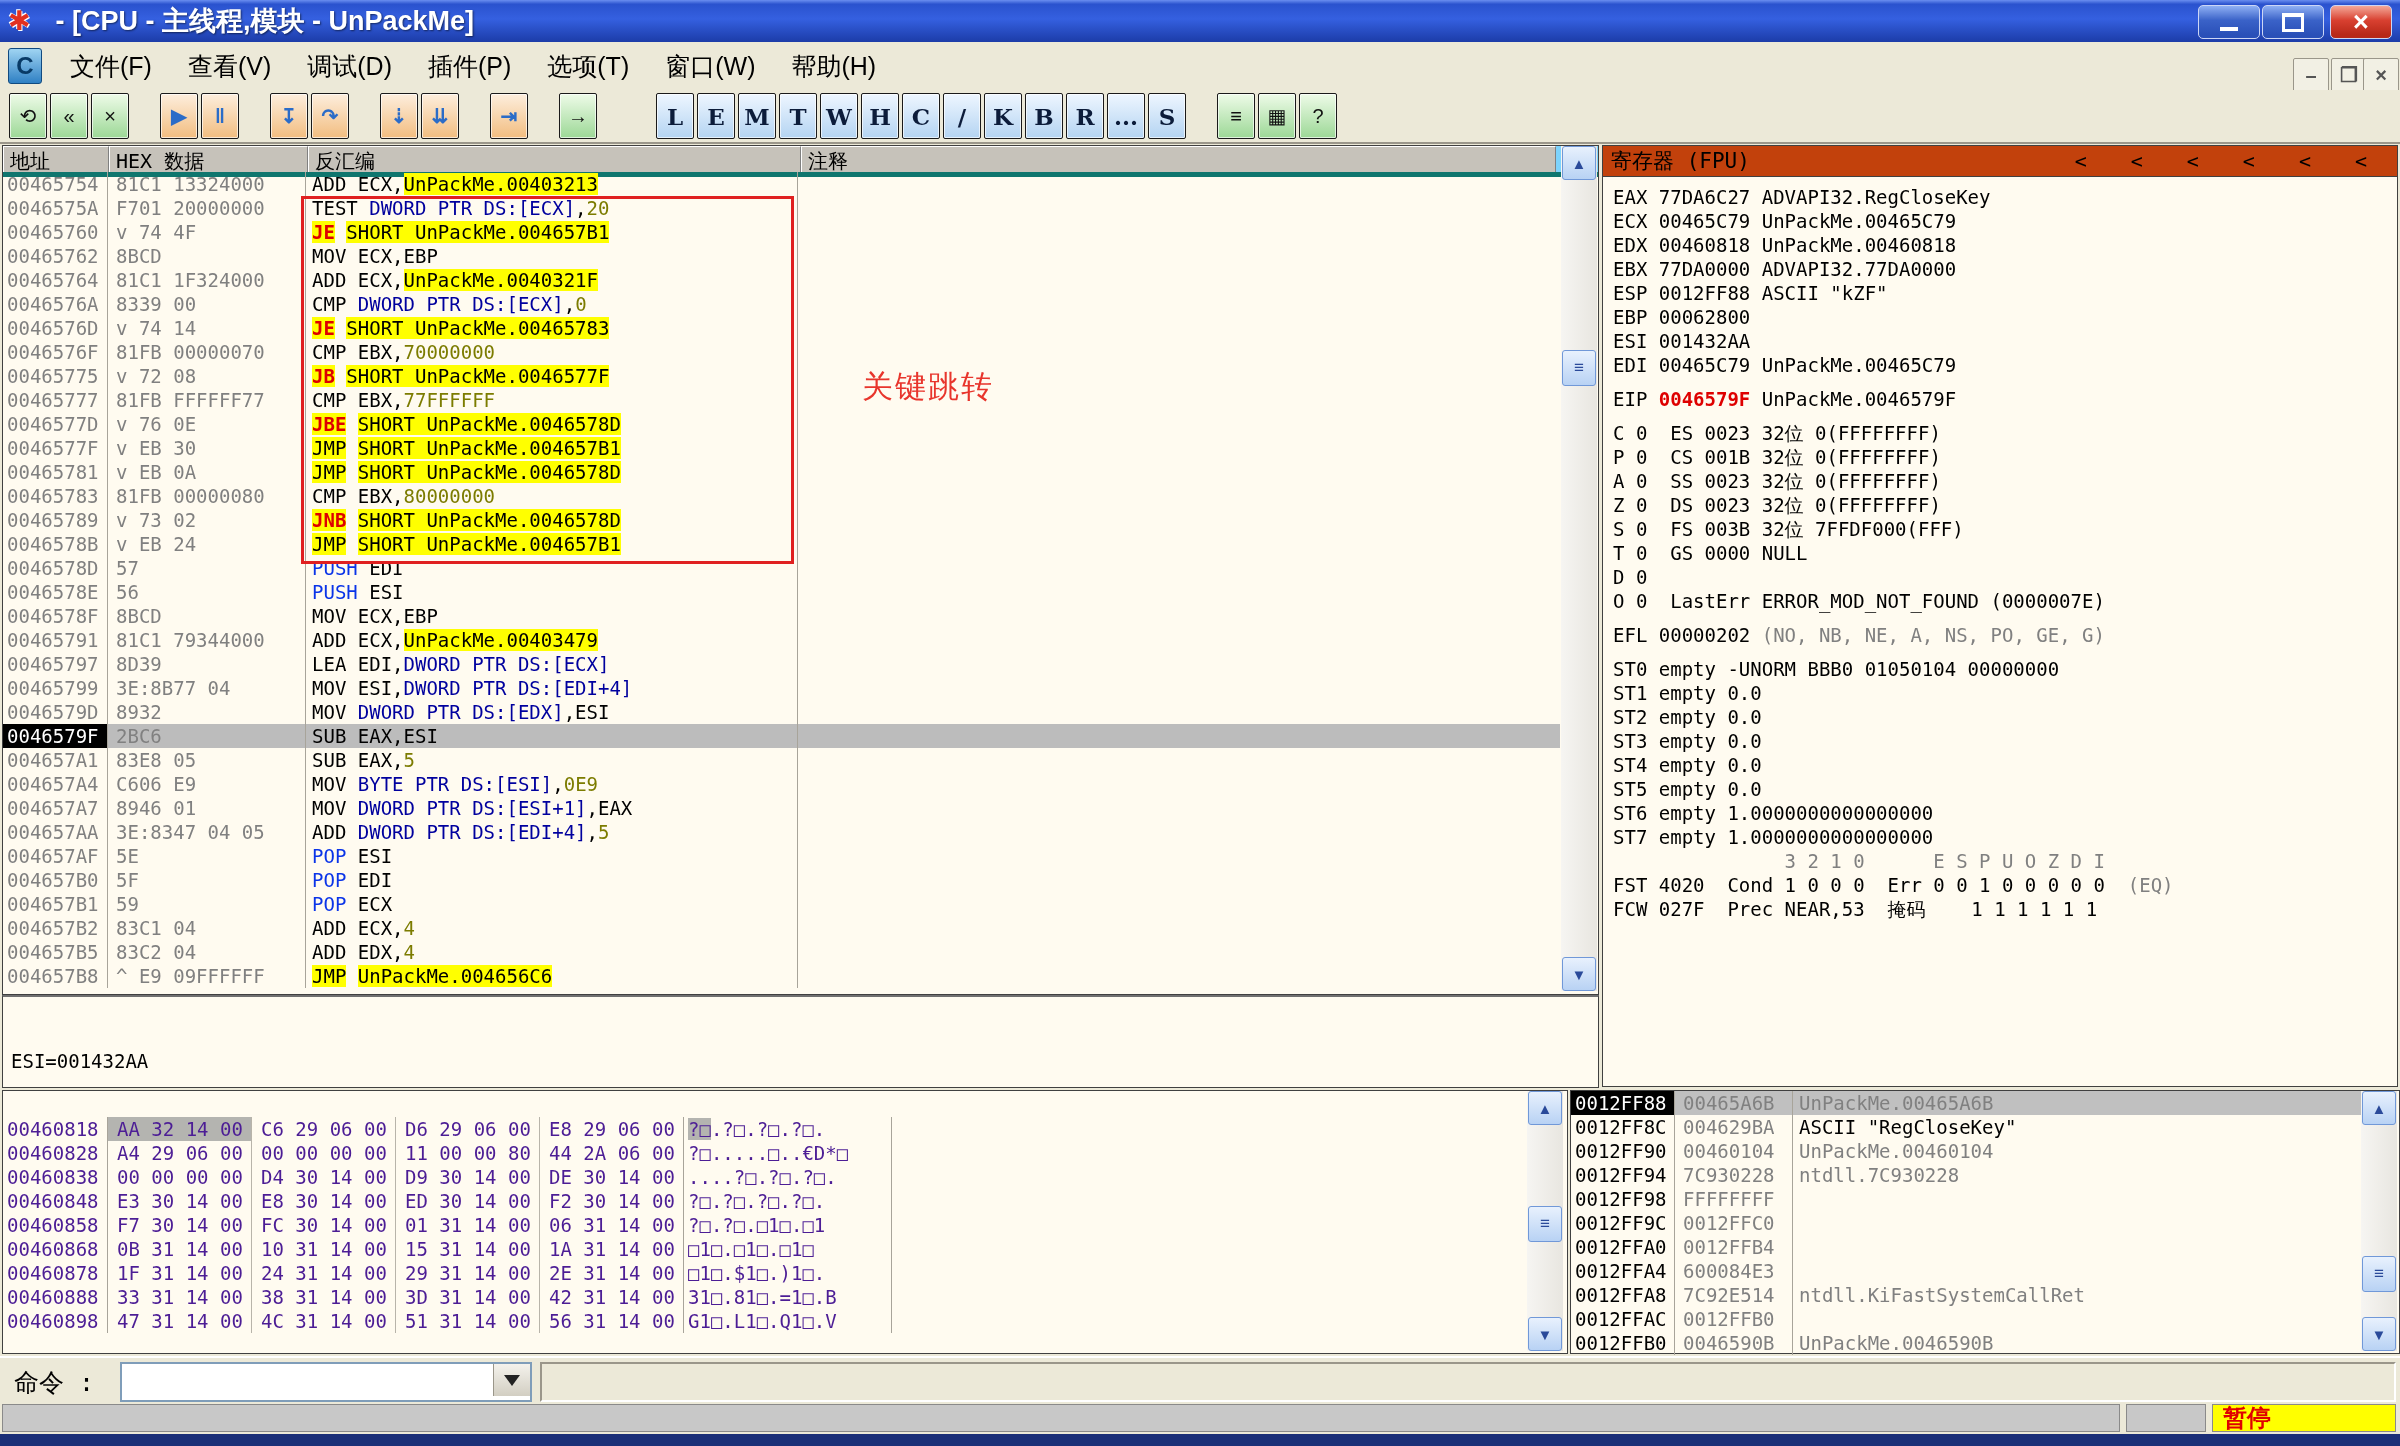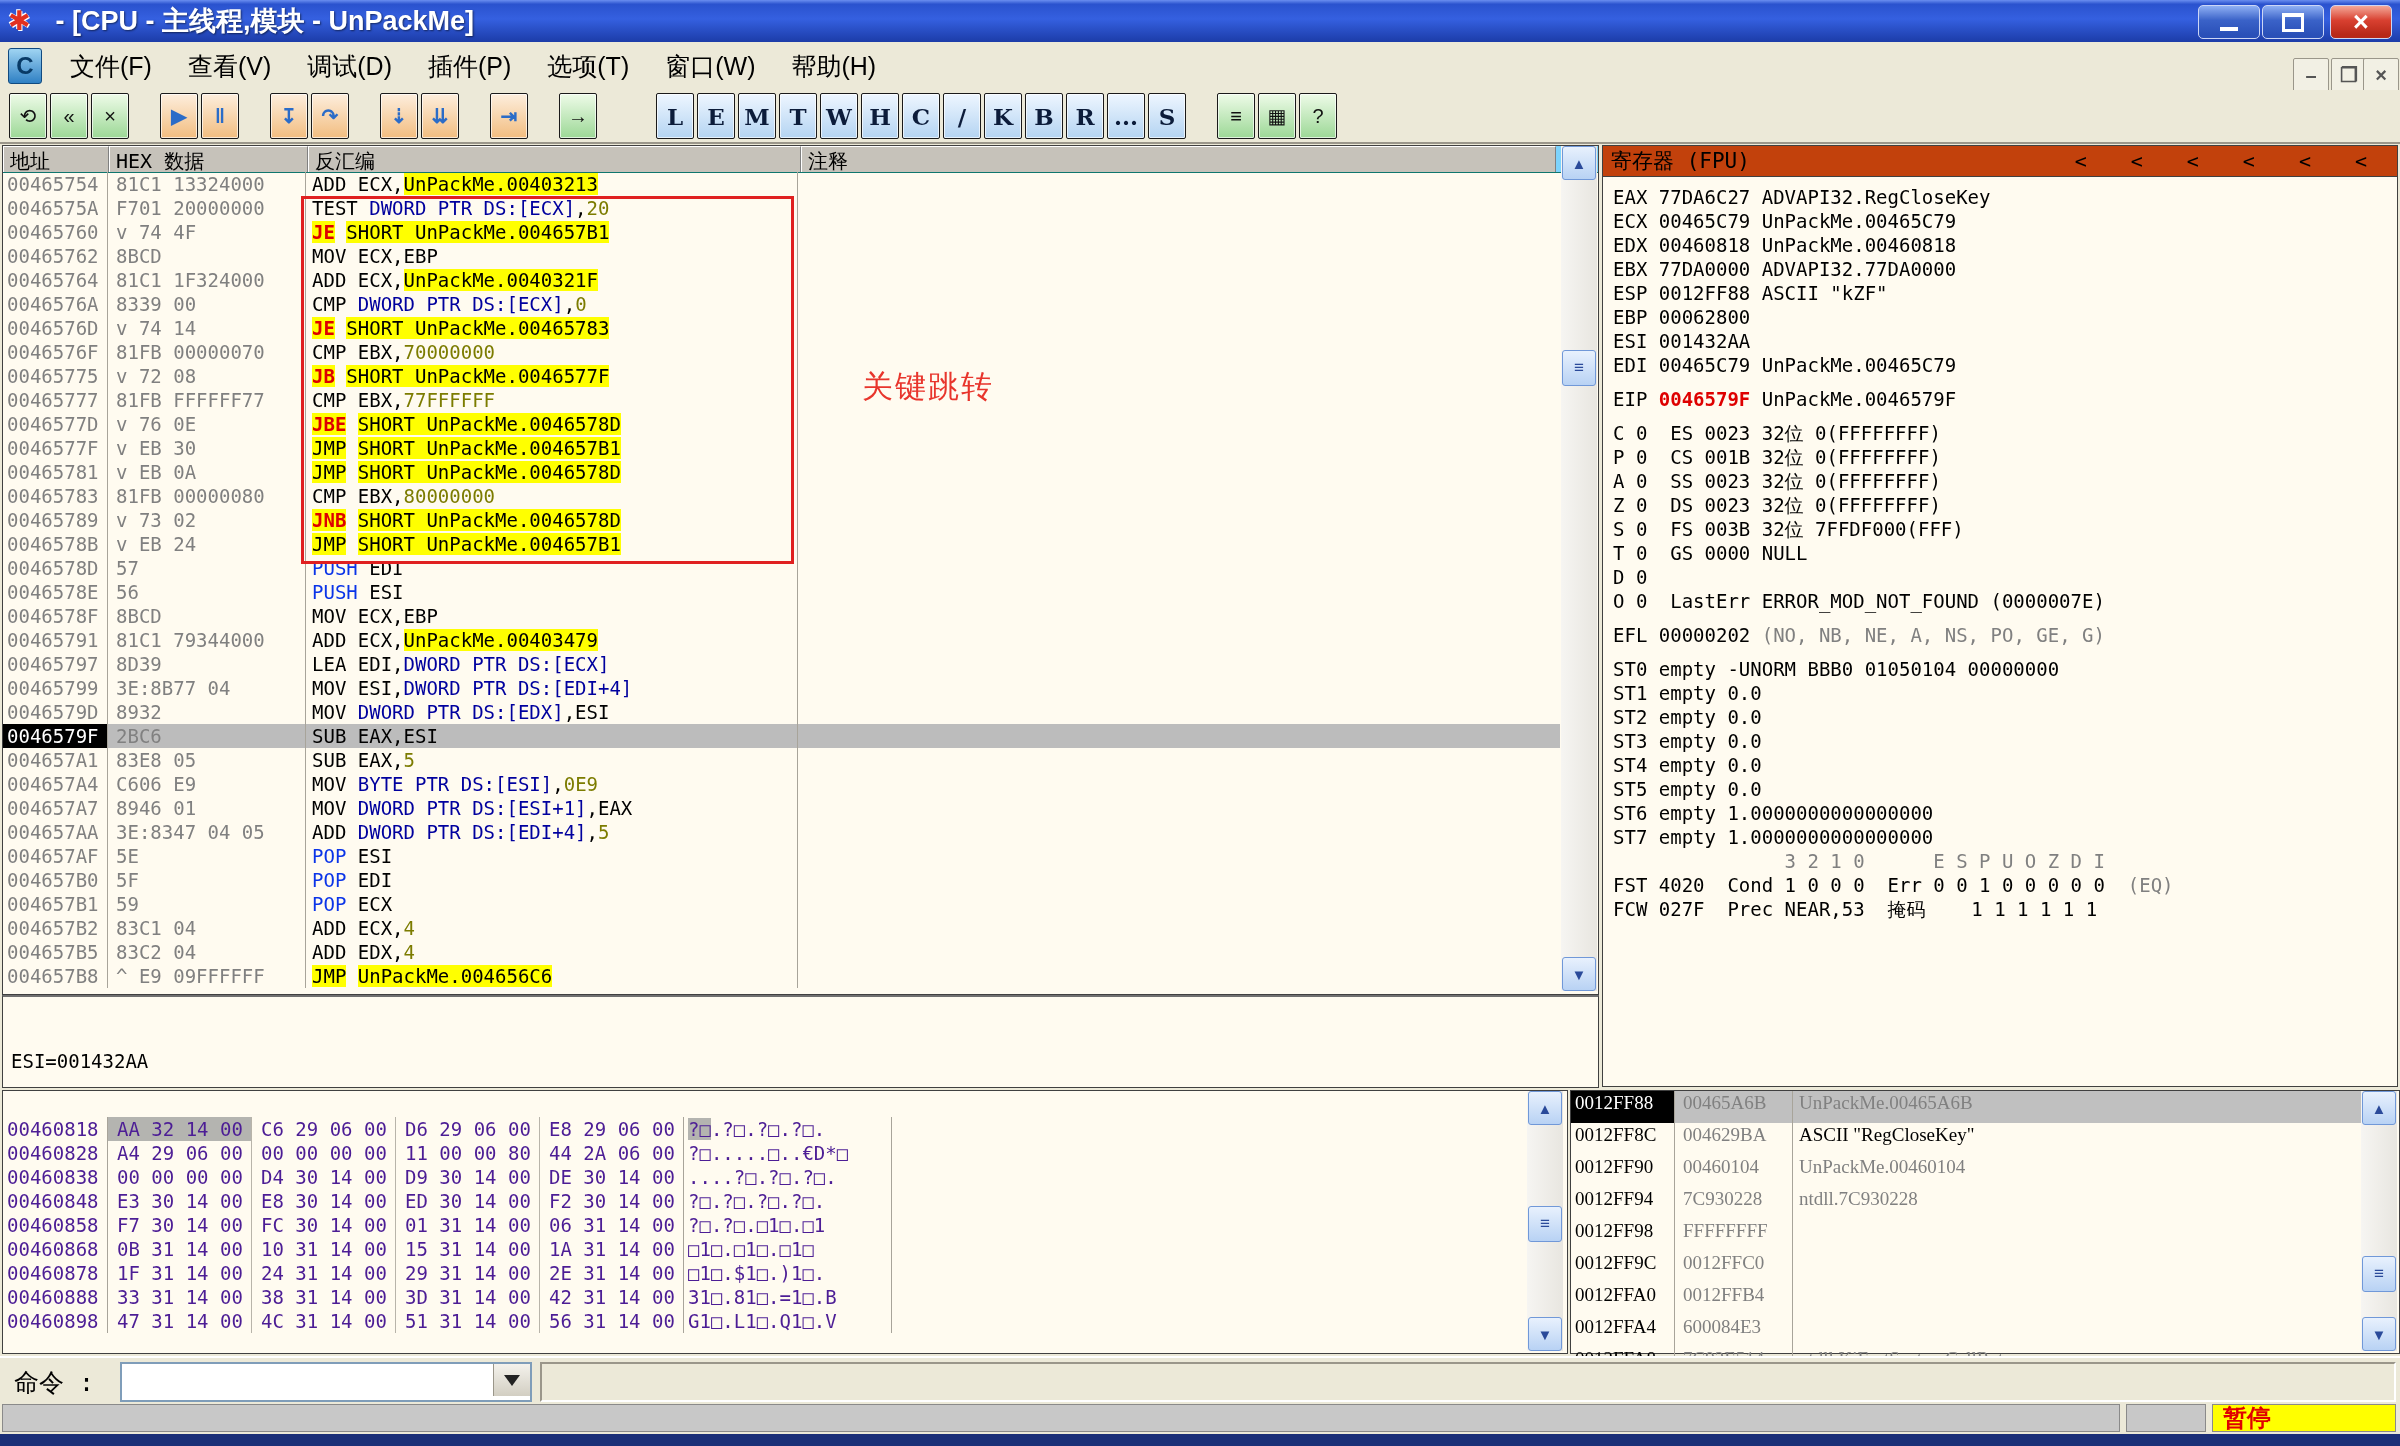--- a/index.html
+++ b/index.html
@@ -35,21 +35,21 @@
     display:flex;align-items:center;border-bottom:2px solid #9a968a;}
   .tbtn{width:36px;height:44px;margin-left:3px;border:1px solid #1a1a1a;border-radius:2px;
     display:flex;align-items:center;justify-content:center;font-size:20px;color:#111;box-shadow:inset 0 0 0 1px #ffffffaa;}
   .tbtn.green{background:linear-gradient(#eefbe8,#9cd896);}
   .tbtn.orange{background:linear-gradient(#fdeedd,#f2bd80);color:#2b6cc8;font-weight:bold;}
   .tbtn.blue{background:linear-gradient(#eef6ff,#b4d4f2);font-family:"DejaVu Serif",serif;font-weight:bold;color:#0c1c3a;font-size:23px;}
   .tgap{width:28px;}
   
   .pane{position:absolute;background:#FFFBF0;border:1px solid #404040;}
   .mono{font-family:"DejaVu Sans Mono",monospace;font-size:19px;line-height:24px;white-space:pre;}
-  .hdrbar{background:#7dd3fc;border-bottom:1px solid #0f766e;}
+  .hdrbar{background:#7dd3fc;border-bottom:5px solid #0f766e;}
   .hcell{display:inline-block;box-sizing:border-box;height:26px;font-size:20px;color:#000;
     padding:1px 0 0 6px;border-right:1px solid #808080;border-top:1px solid #fff;border-left:1px solid #fff;
     background:#C6C2BA;vertical-align:top;font-family:"DejaVu Sans Mono",monospace;}
   
   #disasm{left:2px;top:145px;width:1595px;height:848px;}
   #disasm-rows{position:absolute;left:0;top:26px;width:1557px;}
   .drow{height:24px;display:flex;}
   .drow.sel{background:#BCBCBC;}
   .c-addr{width:105px;color:#808080;padding-left:4px;box-sizing:border-box;border-right:1px solid #a8a49a;}
   .drow.sel .c-addr{background:#000;color:#fff;}
@@ -77,21 +77,21 @@
   #dump-rows{position:absolute;left:0;top:26px;width:1526px;color:#4c1d95;}
   .hrow{height:24px;display:flex;}
   .h-addr{width:105px;padding-left:4px;box-sizing:border-box;border-right:1px solid #a8a49a;}
   .h-grp{width:144px;padding-left:9px;box-sizing:border-box;border-right:1px solid #b8b4aa;}
   .h-grp.sel,.asel{background:#B4B4B0;}
   .h-grp.g4{border-right:1px solid #a8a49a;}
   .h-ascii{width:208px;padding-left:4px;box-sizing:border-box;border-right:1px solid #a8a49a;}
   
   #stack{left:1570px;top:1090px;width:828px;height:262px;}
   #stack-rows{position:absolute;left:0;top:0;width:790px;}
-  .srow{height:32px;display:flex;color:#000;font-family:Liberation Serif, serif;}
+  .srow{height:24px;display:flex;color:#000;}
   .srow.sel{background:#C0C0C0;}
   .s-addr{width:104px;padding-left:4px;box-sizing:border-box;border-right:1px solid #a8a49a;}
   .srow.sel .s-addr{background:#000;color:#fff;}
   .s-val{width:118px;padding-left:8px;box-sizing:border-box;border-right:1px solid #a8a49a;color:#808080;}
   .s-com{flex:1;padding-left:6px;}
   .s-com.gray{color:#808080;}
   
   .sb{position:absolute;width:36px;background:linear-gradient(90deg,#f6f5f2,#e8e6e0);z-index:20;}
   .sb .arr,.sb .thumb{position:absolute;left:1px;width:32px;height:32px;border:1px solid #7098d8;border-radius:3px;
     background:linear-gradient(#e8f1fd,#b8d2f4);color:#2a4a9a;display:flex;align-items:center;justify-content:center;font-size:15px;}

